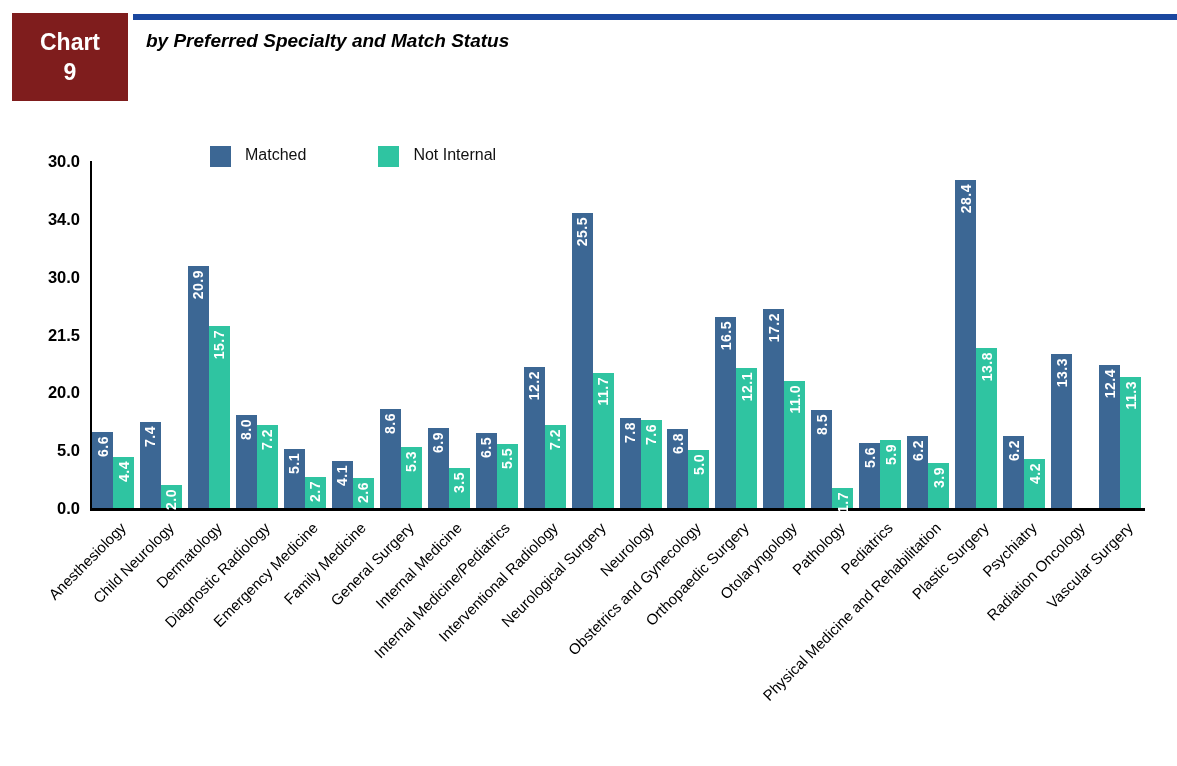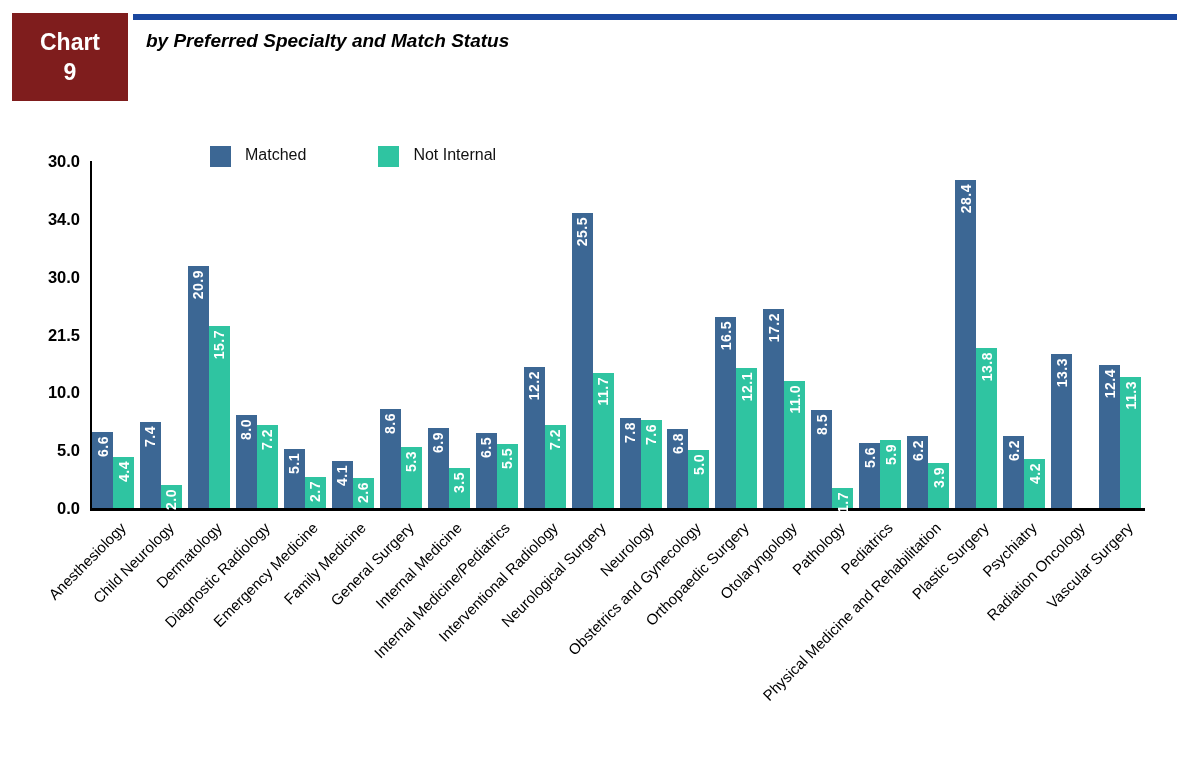--- a/index.html
+++ b/index.html
@@ -153,21 +153,21 @@
       <span class="swatch" style="background: rgb(47, 196, 161);"></span>
       <span class="legend-label">Not Internal</span>
     </div>
   </div>
 
   <div id="y-labels" style="position: absolute; left: 0px; top: 0px;">
       <div class="y-tick" style="position: absolute; top: 150px;">30.0</div>
       <div class="y-tick" style="position: absolute; top: 207.833px;">34.0</div>
       <div class="y-tick" style="position: absolute; top: 265.667px;">30.0</div>
       <div class="y-tick" style="position: absolute; top: 323.5px;">21.5</div>
-      <div class="y-tick" style="position: absolute; top: 381.333px;">10.0</div>
+      <div class="y-tick" style="position: absolute; top: 381.333px;">20.0</div>
       <div class="y-tick" style="position: absolute; top: 439.167px;">5.0</div>
       <div class="y-tick" style="position: absolute; top: 497px;">0.0</div>
     </div>
 
   <div id="plot">
     <div class="y-axis-line"></div>
     <div class="x-axis-line"></div>
 
   <div class="bar-group" style="left: 0px; width: 47.9545px;">
         <div class="bar matched" style="left: 2px; width: 21px; height: 76.34px; background: rgb(60, 103, 148);">

